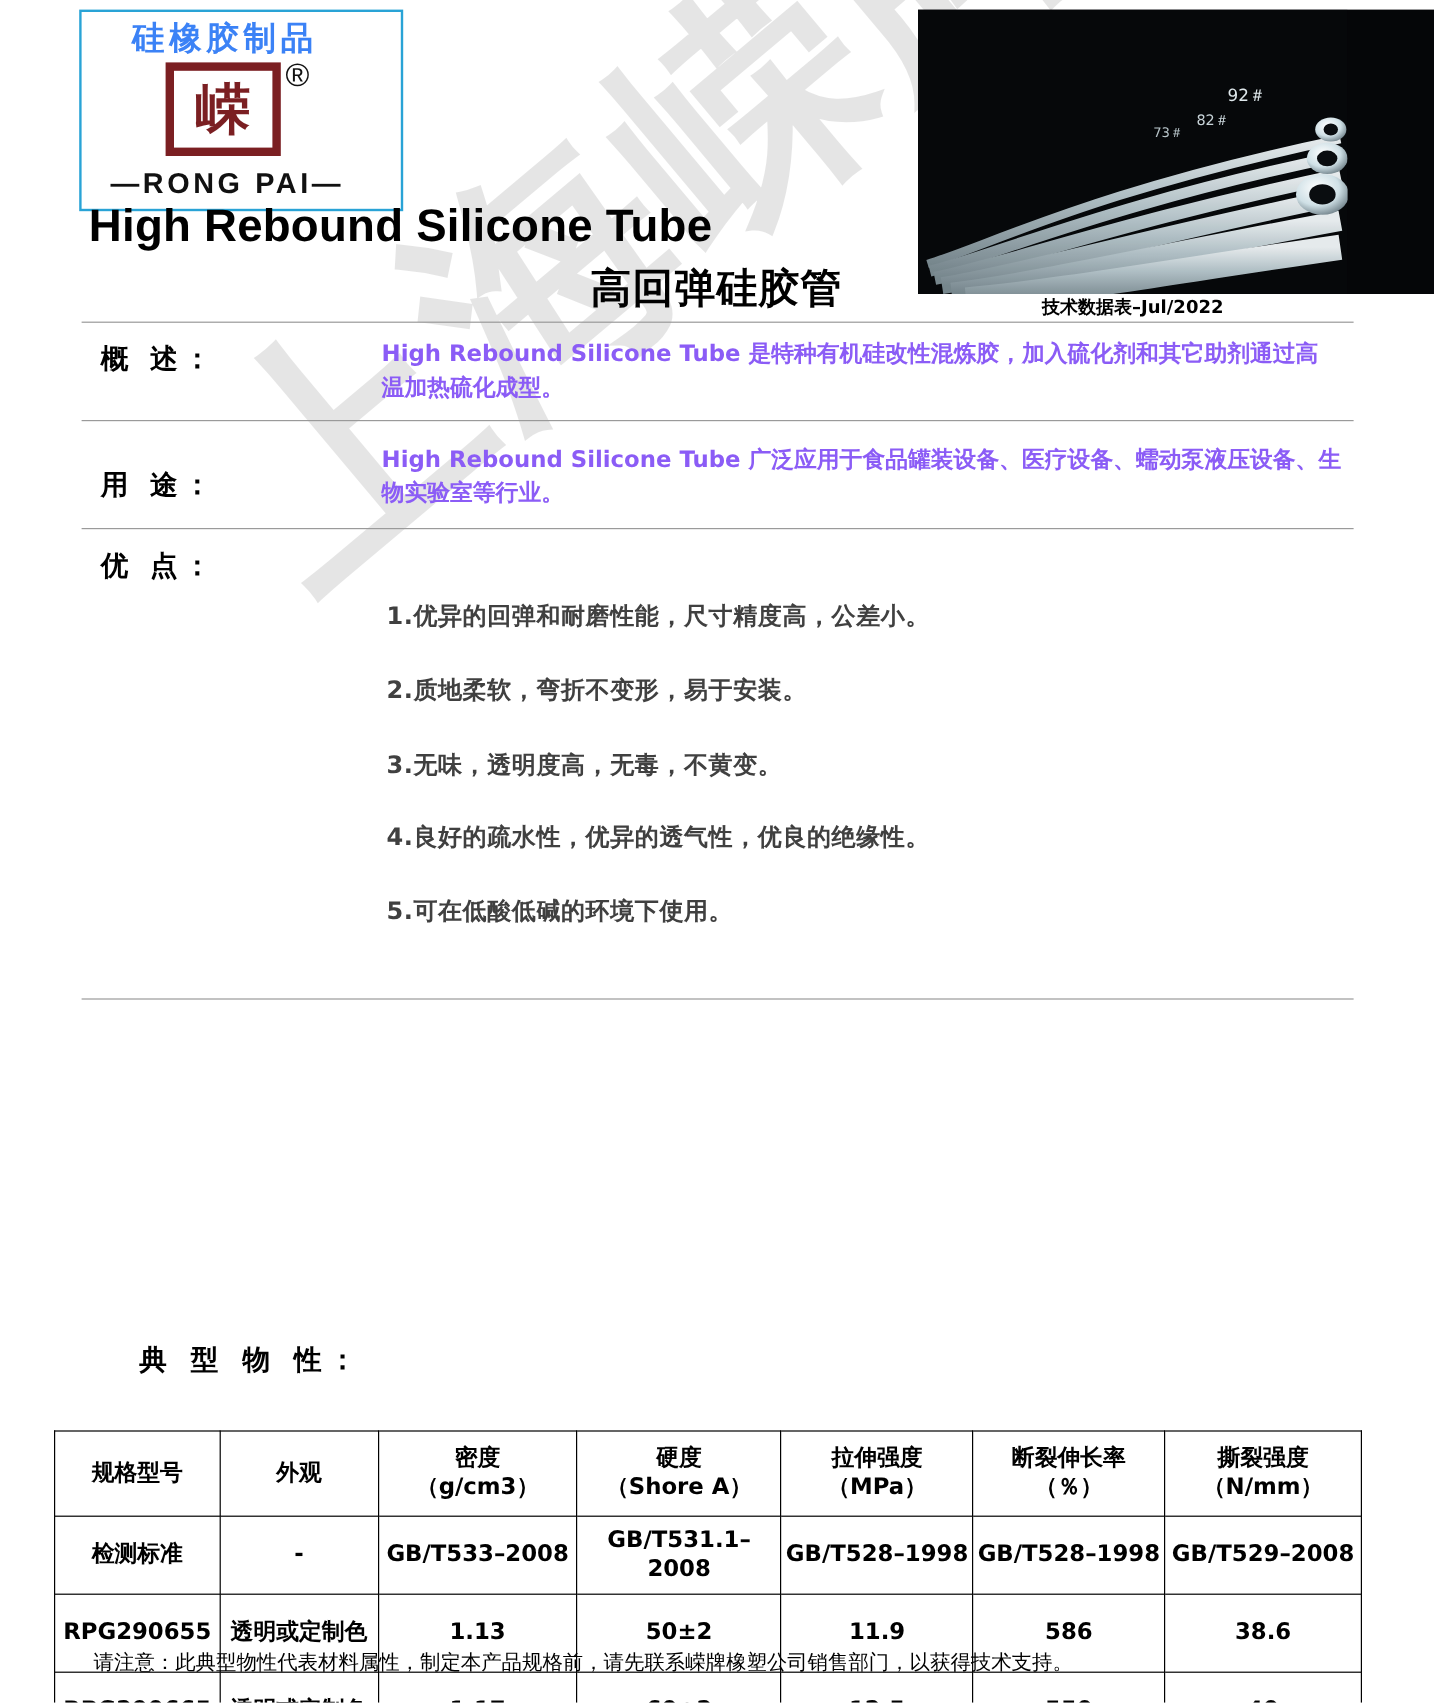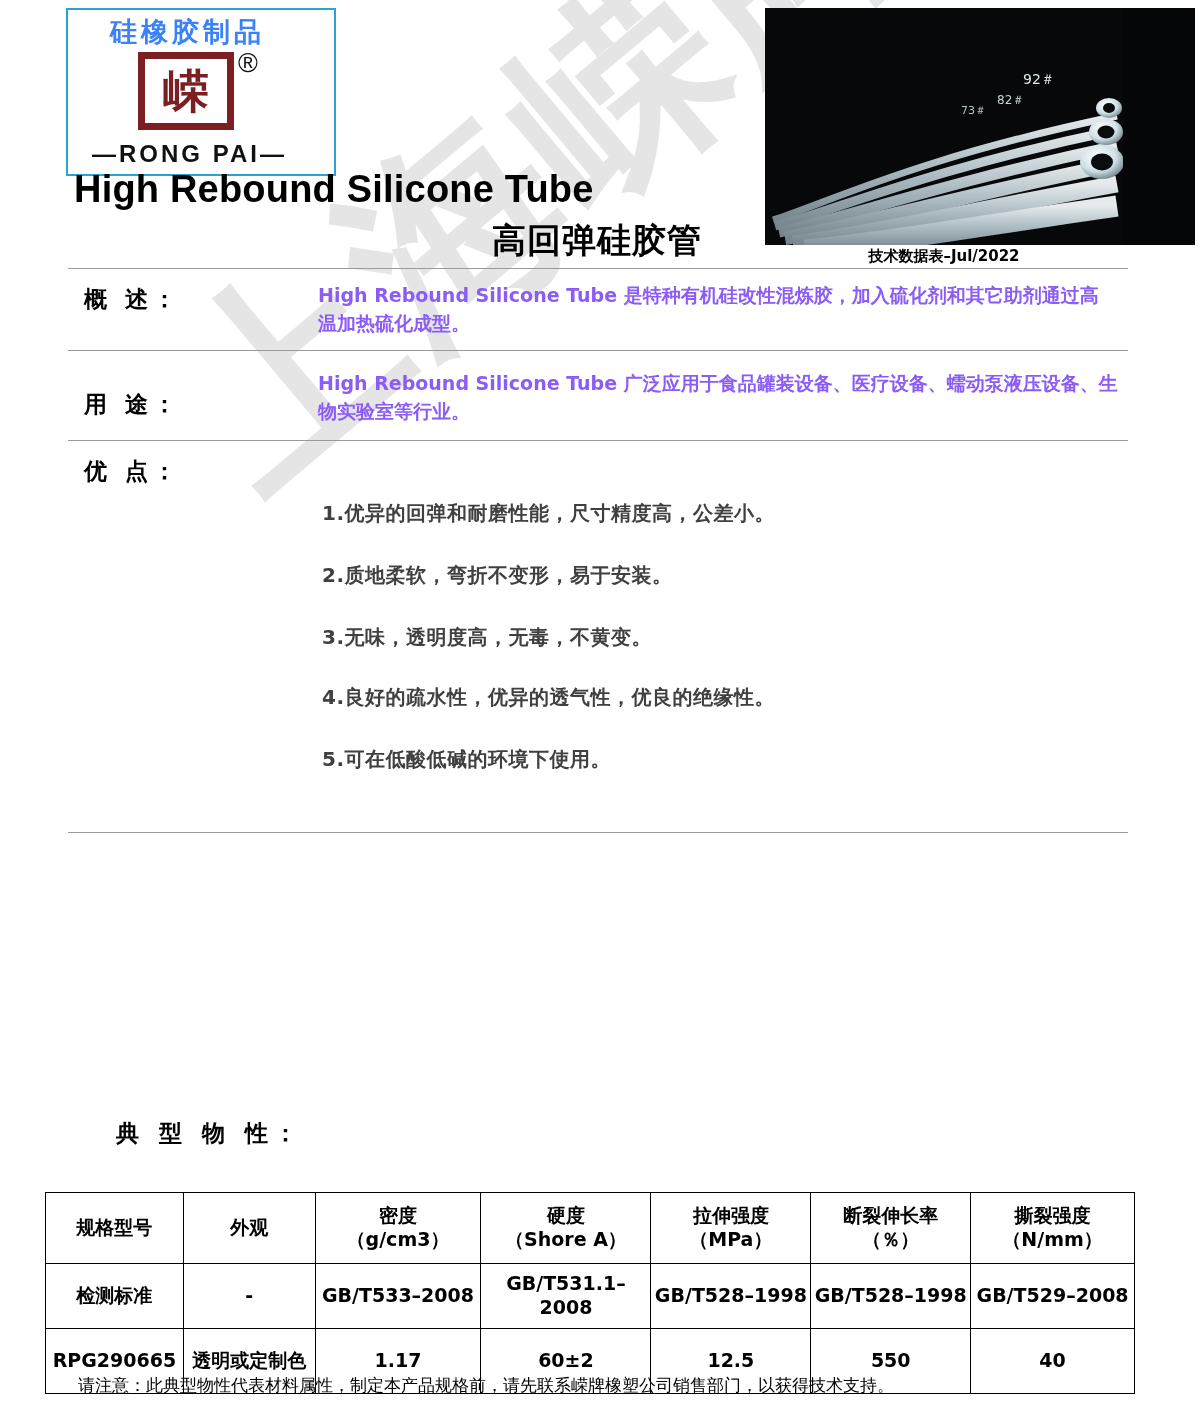--- a/index.html
+++ b/index.html
@@ -355,20 +355,29 @@
     <tr>
       <td class="c0">检测标准</td>
       <td class="c1">-</td>
       <td class="c2">GB/T533–2008</td>
       <td class="c3">GB/T531.1–2008</td>
       <td class="c4">GB/T528–1998</td>
       <td class="c5">GB/T528–1998</td>
       <td class="c6">GB/T529–2008</td>
     </tr>
     <tr>
+      <td class="c0">RPG290655</td>
+      <td class="c1">透明或定制色</td>
+      <td class="c2">1.13</td>
+      <td class="c3">50±2</td>
+      <td class="c4">11.9</td>
+      <td class="c5">586</td>
+      <td class="c6">38.6</td>
+    </tr>
+    <tr>
       <td class="c0">RPG290665</td>
       <td class="c1">透明或定制色</td>
       <td class="c2">1.17</td>
       <td class="c3">60±2</td>
       <td class="c4">12.5</td>
       <td class="c5">550</td>
       <td class="c6">40</td>
     </tr>
   </tbody>
     </table>

